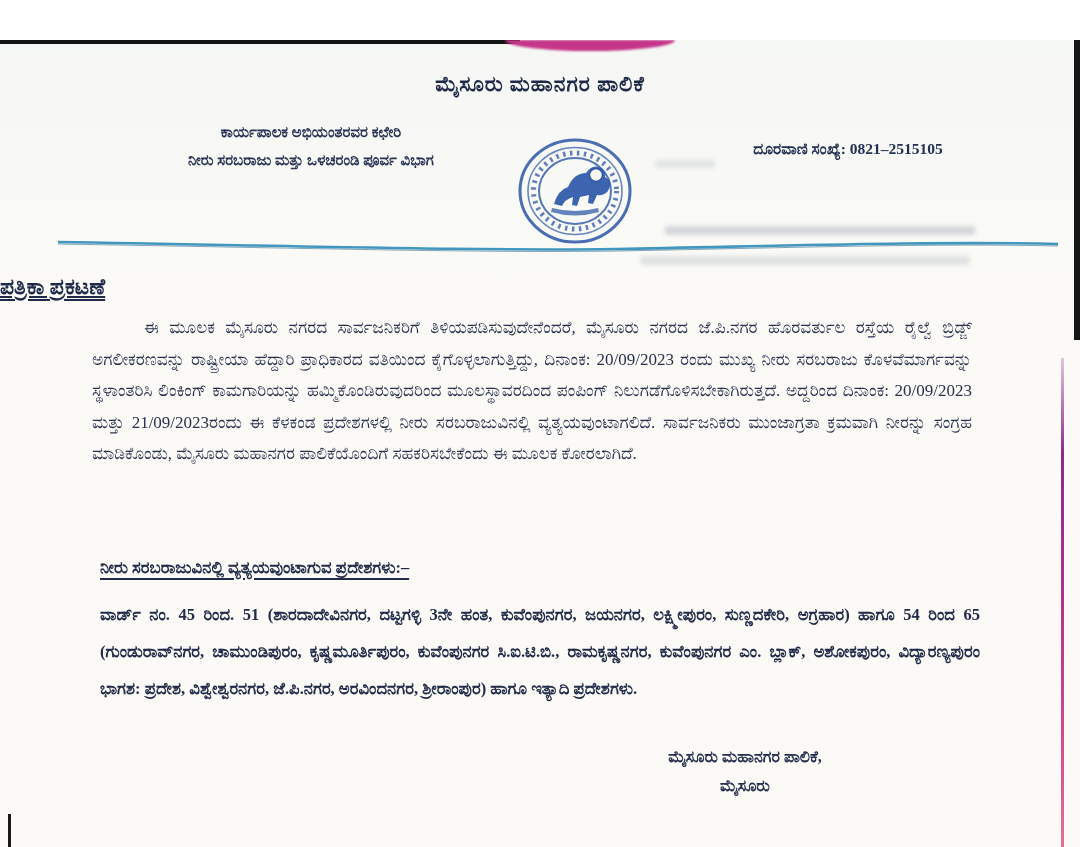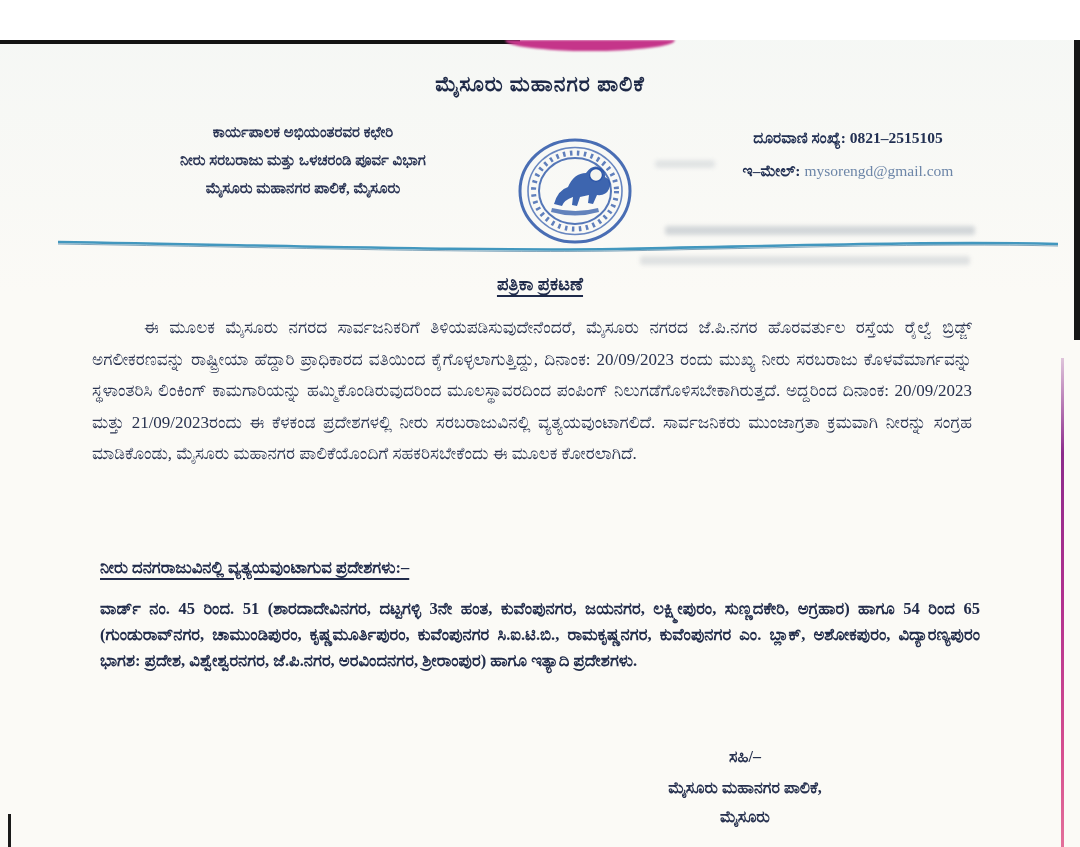--- a/index.html
+++ b/index.html
@@ -24,44 +24,44 @@
     filter:blur(.4px);}
   .scan-left-black{position:absolute;top:774px;left:8px;width:3px;height:73px;background:#1a1a1a;}
   .scan-smudge{position:absolute;background:rgba(110,125,145,.28);filter:blur(2px);border-radius:3px;}
   .smudge-a{top:186px;left:665px;width:310px;height:9px;}
   .smudge-b{top:216px;left:640px;width:330px;height:9px;opacity:.7;}
   .smudge-c{top:120px;left:655px;width:60px;height:8px;opacity:.6;}
 
   
   .doc-title{position:absolute;top:32px;left:0;width:100%;text-align:center;
     font-size:21px;font-weight:700;letter-spacing:1px;color:#1e2947;}
-  .office-block{position:absolute;top:78px;left:88px;width:430px;text-align:center;
+  .office-block{position:absolute;top:78px;left:96px;width:430px;text-align:center;
     font-size:15px;line-height:28px;font-weight:600;color:#2a3454;}
   .office-line1{font-weight:700;}
-  .contact-block{position:absolute;top:81px;left:648px;width:400px;text-align:center;
+  .contact-block{position:absolute;top:92px;left:648px;width:400px;text-align:center;
     font-size:15.5px;line-height:33px;font-weight:700;color:#223053;}
   .contact-label{font-weight:700;}
   .email-value{color:#6d86a8;font-weight:400;filter:blur(.4px);}
   .seal{position:absolute;top:94px;left:514px;width:122px;height:114px;}
 
   
   .separator{position:absolute;top:196px;left:52px;width:1012px;height:20px;}
 
   
-  .press-heading{position:absolute;top:234px;left:0;width:100%;text-align:center;
-    font-size:18px;font-weight:700;color:#1f2a4a;}
+  .press-heading{position:absolute;top:234px;left:0;width:100%;
+    font-size:22px;font-weight:700;color:#1f2a4a;text-decoration:underline;}
   .press-heading span{text-decoration:underline;text-underline-offset:5px;text-decoration-thickness:1.5px;}
   .body-par{position:absolute;top:272px;left:92px;width:880px;
     font-size:17px;line-height:31.5px;text-align:justify;text-indent:52px;
     font-weight:500;color:#28324f;}
   .areas-heading{position:absolute;top:518px;left:100px;
     font-size:16.5px;font-weight:700;color:#222c4b;
     text-decoration:underline;text-underline-offset:5px;text-decoration-thickness:1.5px;}
   .areas-par{position:absolute;top:556px;left:100px;width:880px;
-    font-size:16.5px;line-height:26px;text-align:justify;
+    font-size:16.5px;line-height:37px;text-align:justify;
     font-weight:700;color:#222c4a;}
 
   
   .signature{position:absolute;top:702px;left:520px;width:450px;text-align:center;
     font-size:16px;line-height:29px;font-weight:600;color:#27314f;}
   .sig-signed{display:block;margin-bottom:2px;}
 </style>
 </head>
 <body>
 
@@ -74,21 +74,20 @@
   <div class="scan-left-black"></div>
   <div class="scan-smudge smudge-a"></div>
   <div class="scan-smudge smudge-b"></div>
   <div class="scan-smudge smudge-c"></div>
 
   <div class="doc-title">ಮೈಸೂರು ಮಹಾನಗರ ಪಾಲಿಕೆ</div>
 
   <div class="office-block">
     <div class="office-line1">ಕಾರ್ಯಪಾಲಕ ಅಭಿಯಂತರವರ ಕಛೇರಿ</div>
     <div>ನೀರು ಸರಬರಾಜು ಮತ್ತು ಒಳಚರಂಡಿ ಪೂರ್ವ ವಿಭಾಗ</div>
-    <div>ಮೈಸೂರು ಮಹಾನಗರ ಪಾಲಿಕೆ, ಮೈಸೂರು</div>
   </div>
 
   <div class="seal">
     <svg width="122" height="114" viewBox="0 0 122 114">
       <defs>
           <filter id="blr">
             <feGaussianBlur stdDeviation="0.7"></feGaussianBlur>
           </filter>
         </defs>
       <g filter="url(#blr)" stroke="#2b55a8" fill="none">
@@ -103,41 +102,36 @@
         <circle cx="82" cy="41" r="6.5" fill="#f6f5ef" stroke="#2b55a8" stroke-width="1.4"></circle>
       </g>
     </svg>
   </div>
 
   <div class="contact-block">
     <div>
       <span class="contact-label">ದೂರವಾಣಿ ಸಂಖ್ಯೆ:</span>
       <span>0821–2515105</span>
     </div>
-    <div>
-      <span class="contact-label">ಇ–ಮೇಲ್:</span>
-      <span class="email-value">mysorengd@gmail.com</span>
-    </div>
   </div>
 
   <div class="separator">
     <svg width="1012" height="20" viewBox="0 0 1012 20">
       <path d="M6,6 C250,10 430,15 565,13 C730,10 880,5 1006,8" fill="none" stroke="#2e8cb8" stroke-width="2.6" opacity=".9"></path>
       <path d="M6,8 C250,12 430,17 565,15 C730,12 880,7 1006,10" fill="none" stroke="#1c5f8a" stroke-width="1" opacity=".55"></path>
     </svg>
   </div>
 
   <div class="press-heading">
     <span>ಪತ್ರಿಕಾ ಪ್ರಕಟಣೆ</span>
   </div>
 
   <div class="body-par">ಈ ಮೂಲಕ ಮೈಸೂರು ನಗರದ ಸಾರ್ವಜನಿಕರಿಗೆ ತಿಳಿಯಪಡಿಸುವುದೇನೆಂದರೆ, ಮೈಸೂರು ನಗರದ ಜೆ.ಪಿ.ನಗರ ಹೊರವರ್ತುಲ ರಸ್ತೆಯ ರೈಲ್ವೆ ಬ್ರಿಡ್ಜ್ ಅಗಲೀಕರಣವನ್ನು ರಾಷ್ಟ್ರೀಯಾ ಹೆದ್ದಾರಿ ಪ್ರಾಧಿಕಾರದ ವತಿಯಿಂದ ಕೈಗೊಳ್ಳಲಾಗುತ್ತಿದ್ದು, ದಿನಾಂಕ: 20/09/2023 ರಂದು ಮುಖ್ಯ ನೀರು ಸರಬರಾಜು ಕೊಳವೆಮಾರ್ಗವನ್ನು ಸ್ಥಳಾಂತರಿಸಿ ಲಿಂಕಿಂಗ್ ಕಾಮಗಾರಿಯನ್ನು ಹಮ್ಮಿಕೊಂಡಿರುವುದರಿಂದ ಮೂಲಸ್ಥಾವರದಿಂದ ಪಂಪಿಂಗ್ ನಿಲುಗಡೆಗೊಳಿಸಬೇಕಾಗಿರುತ್ತದೆ. ಅದ್ದರಿಂದ ದಿನಾಂಕ: 20/09/2023 ಮತ್ತು 21/09/2023ರಂದು ಈ ಕೆಳಕಂಡ ಪ್ರದೇಶಗಳಲ್ಲಿ ನೀರು ಸರಬರಾಜುವಿನಲ್ಲಿ ವ್ಯತ್ಯಯವುಂಟಾಗಲಿದೆ. ಸಾರ್ವಜನಿಕರು ಮುಂಜಾಗ್ರತಾ ಕ್ರಮವಾಗಿ ನೀರನ್ನು ಸಂಗ್ರಹ ಮಾಡಿಕೊಂಡು, ಮೈಸೂರು ಮಹಾನಗರ ಪಾಲಿಕೆಯೊಂದಿಗೆ ಸಹಕರಿಸಬೇಕೆಂದು ಈ ಮೂಲಕ ಕೋರಲಾಗಿದೆ.</div>
 
-  <div class="areas-heading">ನೀರು ದನಗರಾಜುವಿನಲ್ಲಿ ವ್ಯತ್ಯಯವುಂಟಾಗುವ ಪ್ರದೇಶಗಳು:–</div>
+  <div class="areas-heading">ನೀರು ಸರಬರಾಜುವಿನಲ್ಲಿ ವ್ಯತ್ಯಯವುಂಟಾಗುವ ಪ್ರದೇಶಗಳು:–</div>
   <div class="areas-par">ವಾರ್ಡ್ ನಂ. 45 ರಿಂದ. 51 (ಶಾರದಾದೇವಿನಗರ, ದಟ್ಟಗಳ್ಳಿ 3ನೇ ಹಂತ, ಕುವೆಂಪುನಗರ, ಜಯನಗರ, ಲಕ್ಷ್ಮೀಪುರಂ, ಸುಣ್ಣದಕೇರಿ, ಅಗ್ರಹಾರ) ಹಾಗೂ 54 ರಿಂದ 65 (ಗುಂಡುರಾವ್‌ನಗರ, ಚಾಮುಂಡಿಪುರಂ, ಕೃಷ್ಣಮೂರ್ತಿಪುರಂ, ಕುವೆಂಪುನಗರ ಸಿ.ಐ.ಟಿ.ಬಿ., ರಾಮಕೃಷ್ಣನಗರ, ಕುವೆಂಪುನಗರ ಎಂ. ಬ್ಲಾಕ್, ಅಶೋಕಪುರಂ, ವಿದ್ಯಾರಣ್ಯಪುರಂ ಭಾಗಶ: ಪ್ರದೇಶ, ವಿಶ್ವೇಶ್ವರನಗರ, ಜೆ.ಪಿ.ನಗರ, ಅರವಿಂದನಗರ, ಶ್ರೀರಾಂಪುರ) ಹಾಗೂ ಇತ್ಯಾದಿ ಪ್ರದೇಶಗಳು.</div>
 
   <div class="signature">
-    <span class="sig-signed">ಸಹಿ/–</span>
     <div>ಮೈಸೂರು ಮಹಾನಗರ ಪಾಲಿಕೆ,</div>
     <div>ಮೈಸೂರು</div>
   </div>
 
 </div>
 
 </body></html>

